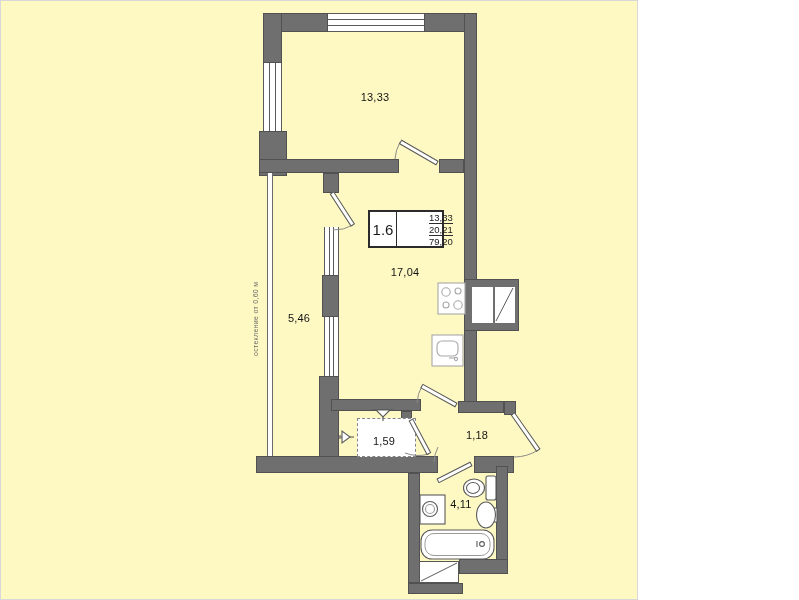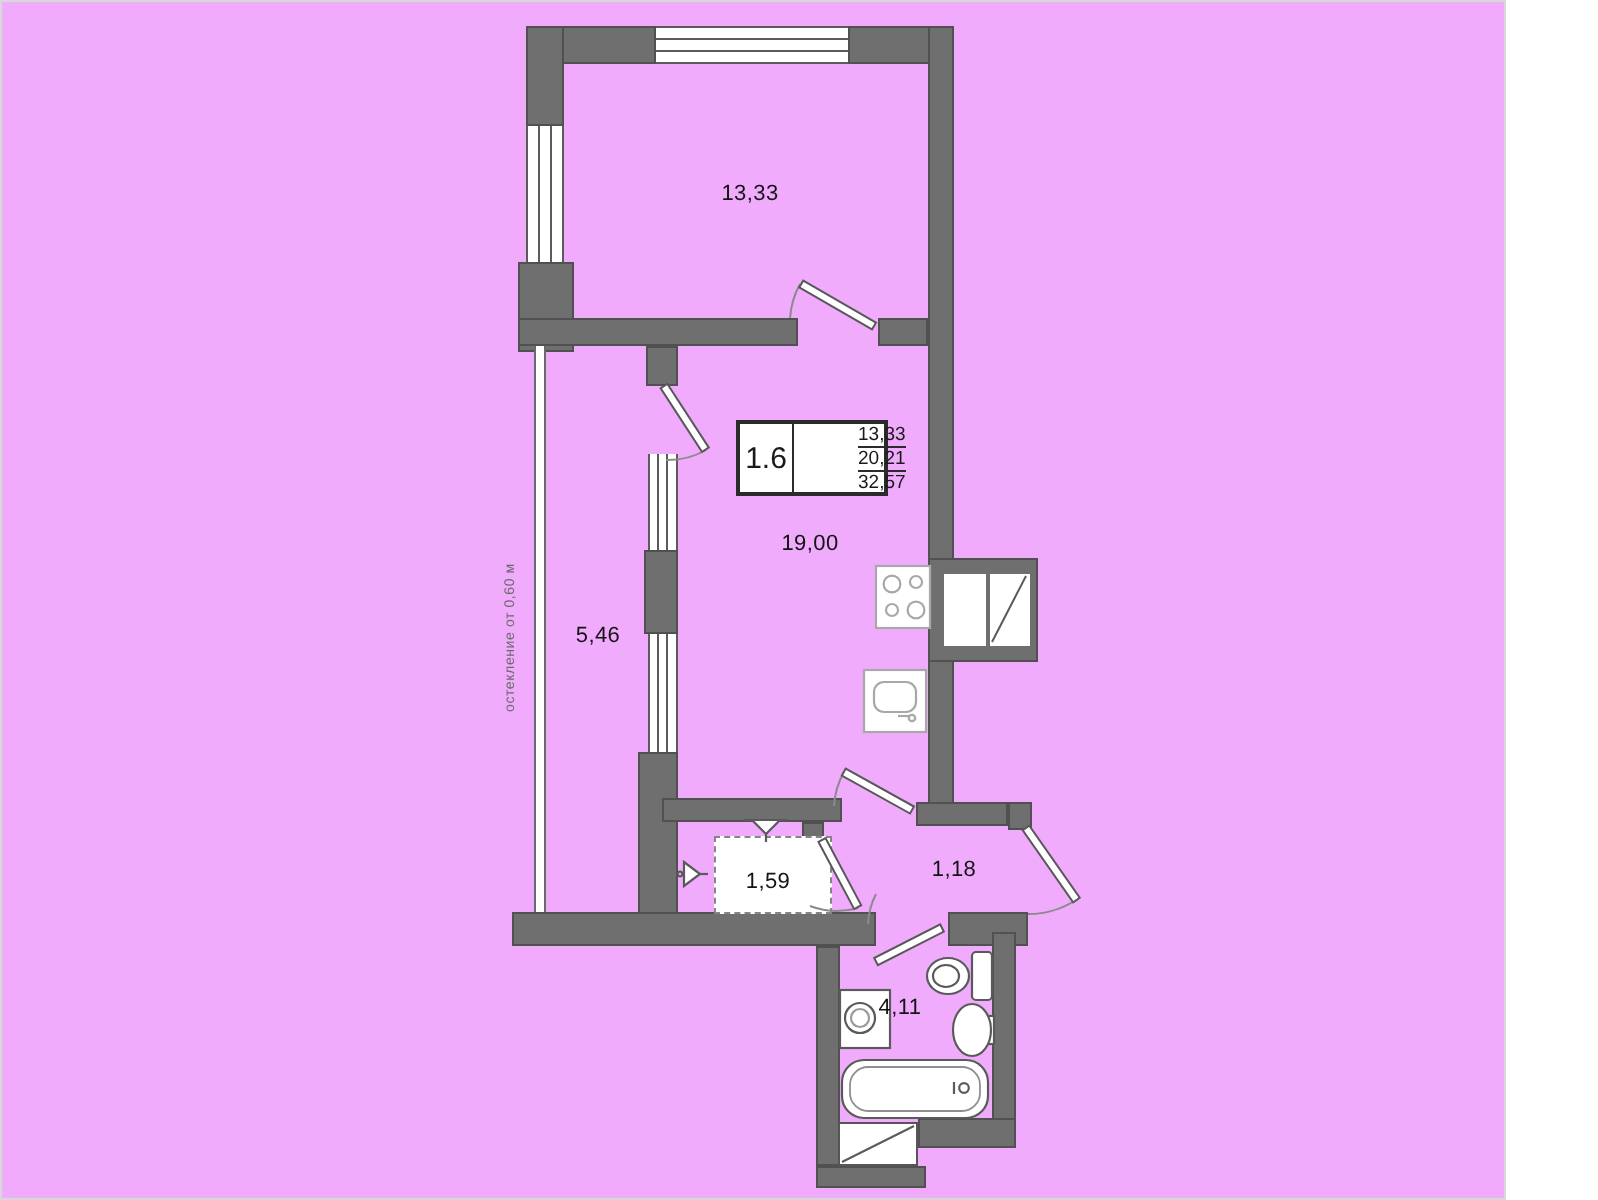--- a/index.html
+++ b/index.html
@@ -1,16 +1,16 @@
 <!DOCTYPE html>
 <html><head>
 <meta charset="utf-8">
 <style>
   html,body{margin:0;padding:0;background:#fff;}
-  #screen{position:relative;width:753px;height:600px;background:#f0abfc;border:1px solid #d8d8d8;box-sizing:border-box;
+  #screen{position:relative;width:638px;height:600px;background:#fef9c3;border:1px solid #d8d8d8;box-sizing:border-box;
           font-family:"Liberation Sans",sans-serif;overflow:hidden;}
   .wall{position:absolute;background:#6f6f6f;box-shadow:inset 0 0 0 1px rgba(78,78,78,.9);}
   .win-h{position:absolute;background:#fff;border-top:1px solid #5a5a5a;border-bottom:1px solid #5a5a5a;
          background-image:repeating-linear-gradient(to bottom,transparent 0 5px,#5a5a5a 5px 6px);box-sizing:border-box;}
   .win-v{position:absolute;background:#fff;border-left:1px solid #5a5a5a;border-right:1px solid #5a5a5a;
          background-image:repeating-linear-gradient(to right,transparent 0 5px,#5a5a5a 5px 6px);box-sizing:border-box;}
   .win-v-n{position:absolute;background:#fff;border-left:1px solid #5a5a5a;border-right:1px solid #5a5a5a;
          background-image:repeating-linear-gradient(to right,transparent 0 3.6px,#5a5a5a 3.6px 4.6px);box-sizing:border-box;}
   .glass-v{position:absolute;background:#fff;border-left:1px solid #6a6a6a;border-right:1px solid #6a6a6a;box-sizing:border-box;}
   .whitebox{position:absolute;background:#fff;border:1px solid #565656;box-sizing:border-box;}
@@ -155,30 +155,30 @@
     </g>
 
     <g class="fix">
       <path d="M 341 430 L 341 442 L 349 436 Z" fill="#fff"></path>
       <line x1="349" y1="436" x2="353" y2="436"></line>
       <circle cx="339" cy="436" r="1.2"></circle>
     </g>
   </svg>
 
   <div class="rlabel" style="left:348px;top:90px;">13,33</div>
-  <div class="rlabel" style="left:378px;top:265px;">19,00</div>
+  <div class="rlabel" style="left:378px;top:265px;">17,04</div>
   <div class="rlabel" style="left:272px;top:311px;">5,46</div>
   <div class="rlabel" style="left:357px;top:434px;">1,59</div>
   <div class="rlabel" style="left:450px;top:428px;">1,18</div>
-  <div class="rlabel" style="left:423px;top:497px;">4,11</div>
+  <div class="rlabel" style="left:434px;top:497px;">4,11</div>
 
   <div id="infobox">
     <div class="num">1.6</div>
     <div class="rows">
       <div>13,33</div>
       <div>20,21</div>
-      <div>32,57</div>
+      <div>79,20</div>
     </div>
   </div>
 
   <div class="note-v">остекление от 0,60 м</div>
 
 </div>
 
 </body></html>

